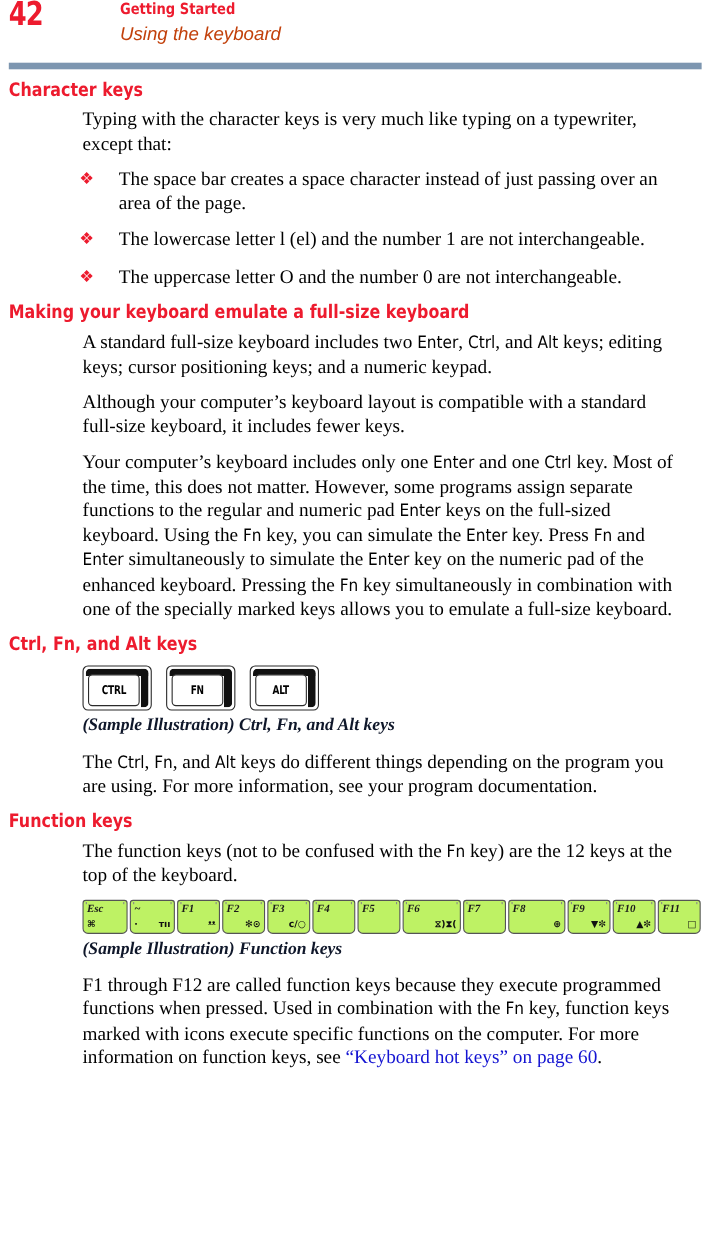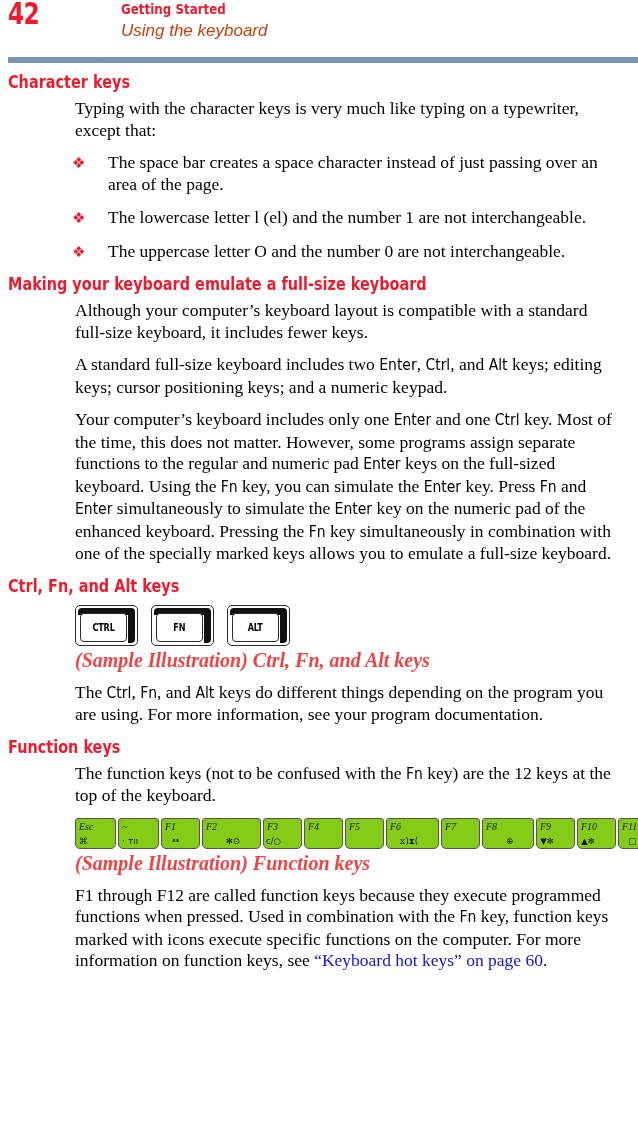--- a/index.html
+++ b/index.html
@@ -29,21 +29,21 @@
     font-family: "DejaVu Sans", sans-serif;
     font-weight: bold;
     font-size: 30px;
     letter-spacing: -1px;
     color: #ed1b2e;
     transform: scaleX(0.78);
     transform-origin: left top;
   }
   .header-titles {
     position: absolute;
-    left: 121px;
+    left: 109px;
     top: 0px;
   }
   .header-chapter {
     font-family: "DejaVu Sans", sans-serif;
     font-weight: bold;
     font-size: 14px;
     color: #ed1b2e;
     transform: scaleX(0.85);
     transform-origin: left center;
     line-height: 19px;
@@ -119,22 +119,22 @@
     color: #ed1b2e;
     font-size: 15px;
     line-height: 21.5px;
   }
 
   .caption {
     margin: 4px 0 12px 75px;
     font-family: "Liberation Serif", serif;
     font-style: italic;
     font-weight: bold;
-    font-size: 20px;
-    color: #ef4444;
+    font-size: 16px;
+    color: #0f172a;
     line-height: 20px;
   }
 
   a.xref {
     color: #1414d2;
     text-decoration: none;
   }
 
   
   .keycap-row {
@@ -191,23 +191,24 @@
     margin: 9px 0 0 75px;
     display: flex;
     align-items: flex-start;
   }
   .fkey {
     position: relative;
     box-sizing: border-box;
     height: 31px;
     border: 1px solid #555;
     border-radius: 3px 3px 5px 5px;
-    background: #84cc16;
+    background: #bef264;
     margin-right: 2px;
     flex: 0 0 auto;
+    font-weight: bold;
   }
   .fkey .fk-top {
     position: absolute;
     left: 2px;
     right: 2px;
     top: 1px;
     height: 2px;
     border-left: 1px solid #888;
     border-right: 1px solid #888;
   }
@@ -217,21 +218,21 @@
     top: 2px;
     font-family: "Liberation Serif", serif;
     font-style: italic;
     font-size: 10px;
     line-height: 11px;
     color: #1a1a1a;
     white-space: nowrap;
   }
   .fkey .fk-glyph {
     position: absolute;
-    right: 20px;
+    right: 3px;
     bottom: 1px;
     font-family: "DejaVu Sans", sans-serif;
     font-size: 8.5px;
     line-height: 11px;
     color: #111;
     white-space: nowrap;
   }
   .fkey .fk-glyph-left {
     position: absolute;
     left: 3px;
@@ -267,22 +268,22 @@
       <span class="bullet-mark">❖</span>
       <span>The lowercase letter l (el) and the number 1 are not interchangeable.</span>
     </li>
     <li>
       <span class="bullet-mark">❖</span>
       <span>The uppercase letter O and the number 0 are not interchangeable.</span>
     </li>
   </ul>
 
   <h2 class="heading tight">Making your keyboard emulate a full-size keyboard</h2>
+  <p class="para">A standard full-size keyboard includes two <span class="keyname">Enter</span>, <span class="keyname">Ctrl</span>, and <span class="keyname">Alt</span> keys; editing keys; cursor positioning keys; and a numeric keypad.</p>
   <p class="para">Although your computer’s keyboard layout is compatible with a standard full-size keyboard, it includes fewer keys.</p>
-  <p class="para">A standard full-size keyboard includes two <span class="keyname">Enter</span>, <span class="keyname">Ctrl</span>, and <span class="keyname">Alt</span> keys; editing keys; cursor positioning keys; and a numeric keypad.</p>
   <p class="para">Your computer’s keyboard includes only one <span class="keyname">Enter</span> and one <span class="keyname">Ctrl</span> key. Most of the time, this does not matter. However, some programs assign separate functions to the regular and numeric pad <span class="keyname">Enter</span> keys on the full-sized keyboard. Using the <span class="keyname">Fn</span> key, you can simulate the <span class="keyname">Enter</span> key. Press <span class="keyname">Fn</span> and <span class="keyname">Enter</span> simultaneously to simulate the <span class="keyname">Enter</span> key on the numeric pad of the enhanced keyboard. Pressing the <span class="keyname">Fn</span> key simultaneously in combination with one of the specially marked keys allows you to emulate a full-size keyboard.</p>
 
   <h2 class="heading tight">Ctrl, Fn, and Alt keys</h2>
   <div class="keycap-row">
     <div class="keycap">
       <div class="cap-shade"></div>
       <div class="cap-face">
         <span class="cap-label">CTRL</span>
       </div>
     </div>
@@ -315,21 +316,21 @@
         <div class="fk-top"></div>
         <div class="fk-label">~</div>
         <div class="fk-glyph">ᴛıı</div>
         <div class="fk-glyph-left">·</div>
       </div>
       <div class="fkey" style="width: 39px;">
         <div class="fk-top"></div>
         <div class="fk-label">F1</div>
         <div class="fk-glyph">ᵜᵜ</div>
       </div>
-      <div class="fkey" style="width: 59px; padding-left: 24px;">
+      <div class="fkey" style="width: 39px; padding-left: 24px;">
         <div class="fk-top"></div>
         <div class="fk-label">F2</div>
         <div class="fk-glyph">✻⊙</div>
       </div>
       <div class="fkey" style="width: 39px;">
         <div class="fk-top"></div>
         <div class="fk-label">F3</div>
         <div class="fk-glyph">ᴄ/○</div>
       </div>
       <div class="fkey" style="width: 39px;">

